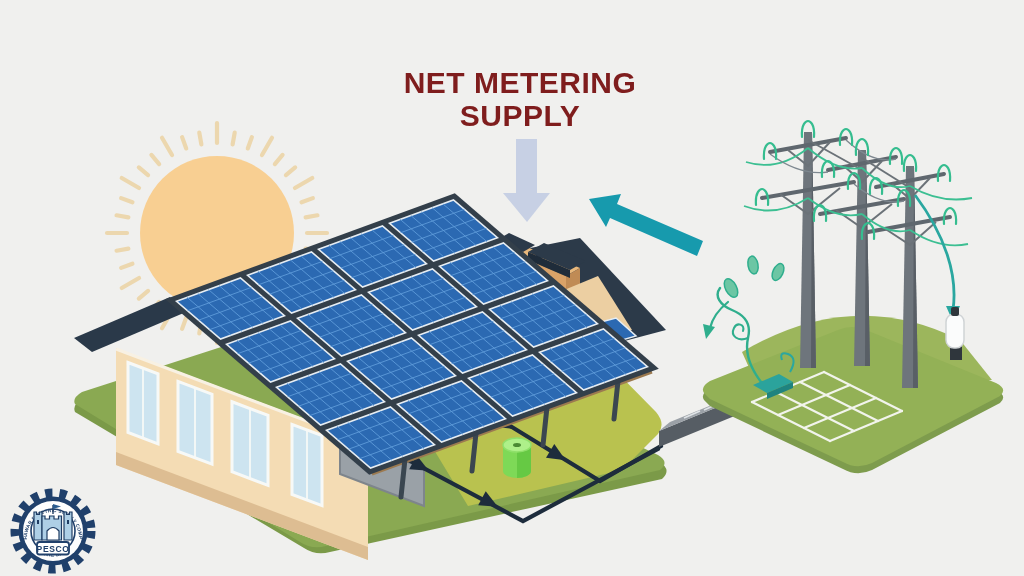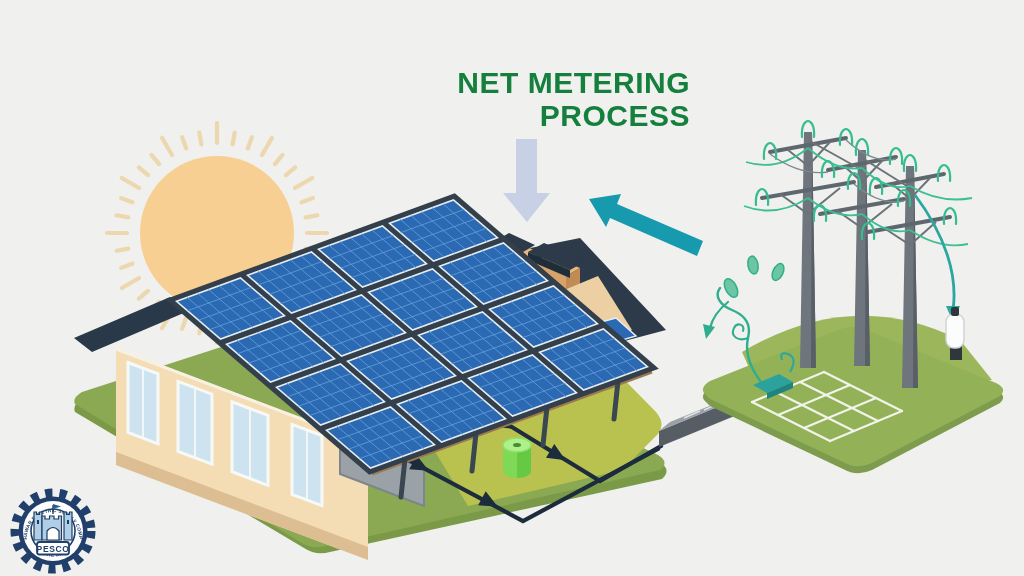--- a/index.html
+++ b/index.html
@@ -1,20 +1,20 @@
 <!DOCTYPE html>
 <html><head>
 <meta charset="utf-8">
 <style>
   html,body{margin:0;padding:0;}
   .stage{position:relative;width:1024px;height:576px;background:#f0f0ee;overflow:hidden;
          font-family:"Liberation Sans",sans-serif;}
   .scene{position:absolute;inset:0;}
-  .title{position:absolute;left:350px;top:66px;width:340px;text-align:right;
-         font-weight:bold;font-size:30px;line-height:33px;color:#15803d;letter-spacing:.5px;}
+  .title{position:absolute;left:350px;top:66px;width:340px;text-align:center;
+         font-weight:bold;font-size:30px;line-height:33px;color:#7f1d1d;letter-spacing:.5px;}
   .watermark{position:absolute;left:88px;top:506px;font-size:27px;color:#41474d;letter-spacing:.2px;}
 </style>
 </head>
 <body>
 
 <div class="stage">
 <svg class="scene" viewBox="0 0 1024 576">
 
   <g>
     <g id="sun-rays">
@@ -462,16 +462,16 @@
       <rect x="37" y="520" width="2" height="4" fill="#1f3c63" stroke="none"></rect>
       <rect x="67" y="520" width="2" height="4" fill="#1f3c63" stroke="none"></rect>
     </g>
     <rect x="37" y="542" width="32" height="12.5" rx="2.5" fill="#ffffff" stroke="#20406b" stroke-width="1.8"></rect>
     <text x="53" y="552" text-anchor="middle" font-size="8.5" font-weight="bold" fill="#20406b" letter-spacing="0.6">PESCO</text>
   </g>
 </svg>
 
 <div class="title">
   <div>NET METERING</div>
-  <div>PROCESS</div>
+  <div>SUPPLY</div>
 </div>
 
 </div>
 
 </body></html>

